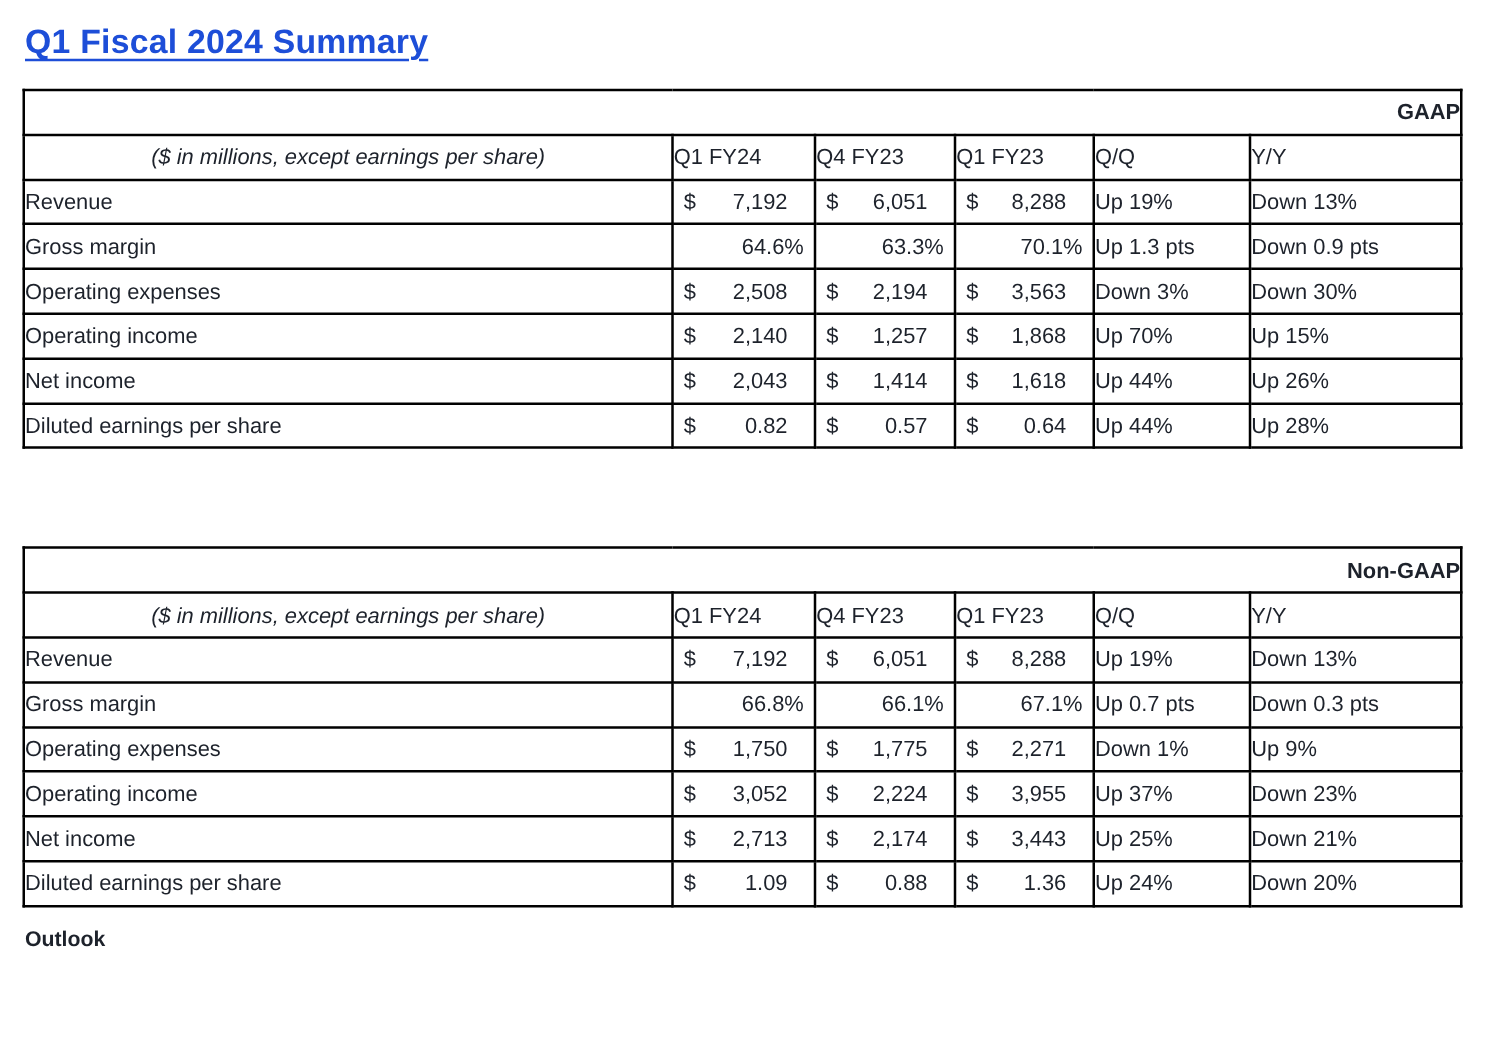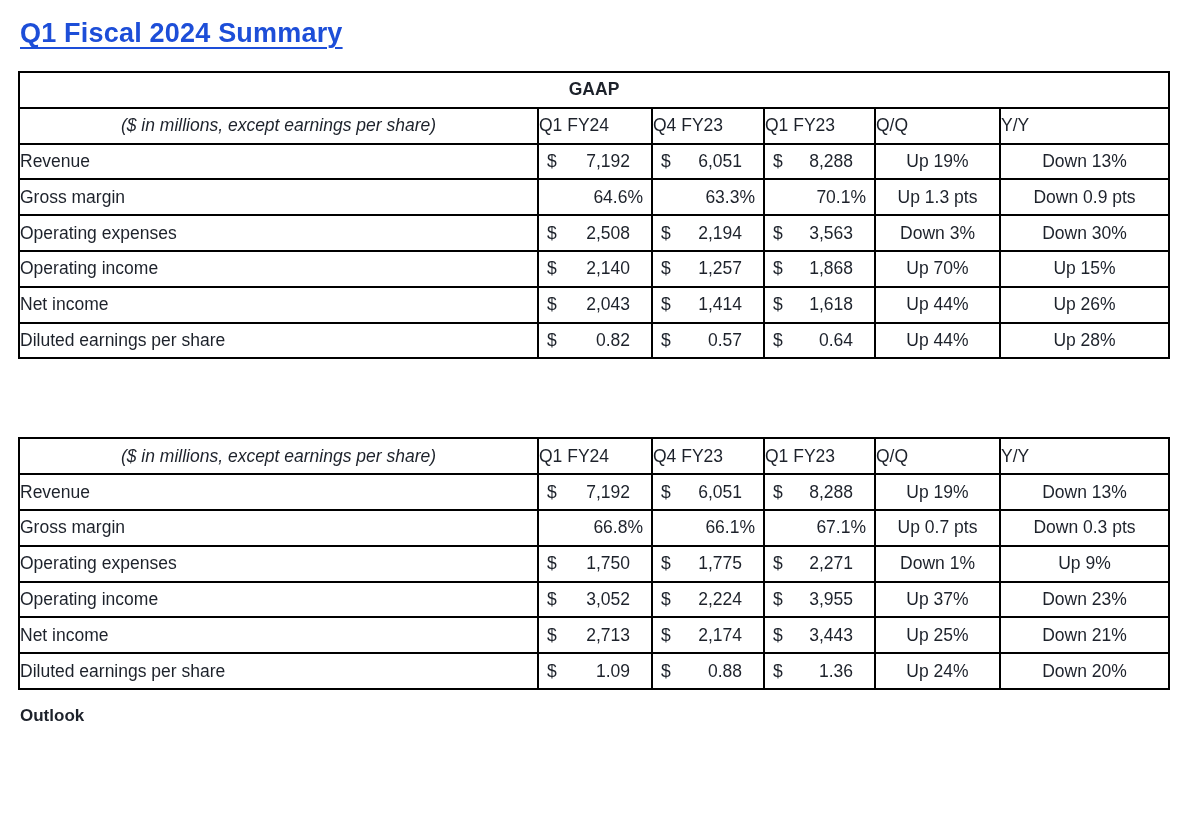--- a/index.html
+++ b/index.html
@@ -41,21 +41,21 @@
     border: 2px solid #000000;
     height: 33.8px;
     font-size: 17.5px;
     padding: 0;
     overflow: hidden;
     white-space: nowrap;
     color: #1d222b;
     vertical-align: middle;
   }
   td.caption-cell {
-    text-align: center;
+    text-align: right;
     font-weight: 700;
   }
   td.unit-cell {
     text-align: center;
     font-weight: 400;
     font-style: italic;
     padding-left: 3px;
   }
   td.col-head {
     font-weight: 400;
@@ -72,21 +72,21 @@
   }
   td.val.cur .dollar {
     float: left;
     padding-left: 8px;
     font-weight: 400;
   }
   td.val.pct {
     padding-right: 8px;
   }
   td.chg {
-    text-align: center;
+    text-align: left;
     padding-right: 3px;
   }
   h2.outlook {
     font-size: 17px;
     font-weight: 700;
     margin: 16px 0 0 2px;
     color: #1d222b;
   }
 </style>
 </head>
@@ -173,20 +173,23 @@
   <table class="fin second">
     <colgroup>
       <col style="width:519px">
         <col style="width:114px">
         <col style="width:112px">
       <col style="width:111px">
         <col style="width:125px">
         <col style="width:169px">
     </colgroup>
     <tbody>
+        <tr>
+      <td colspan="6" class="caption-cell">Non-GAAP</td>
+    </tr>
     <tr>
       <td class="unit-cell">($ in millions, except earnings per share)</td>
       <td class="col-head">Q1 FY24</td>
       <td class="col-head">Q4 FY23</td>
       <td class="col-head">Q1 FY23</td>
       <td class="col-head">Q/Q</td>
       <td class="col-head">Y/Y</td>
     </tr>
     <tr>
       <td class="lbl">Revenue</td>

